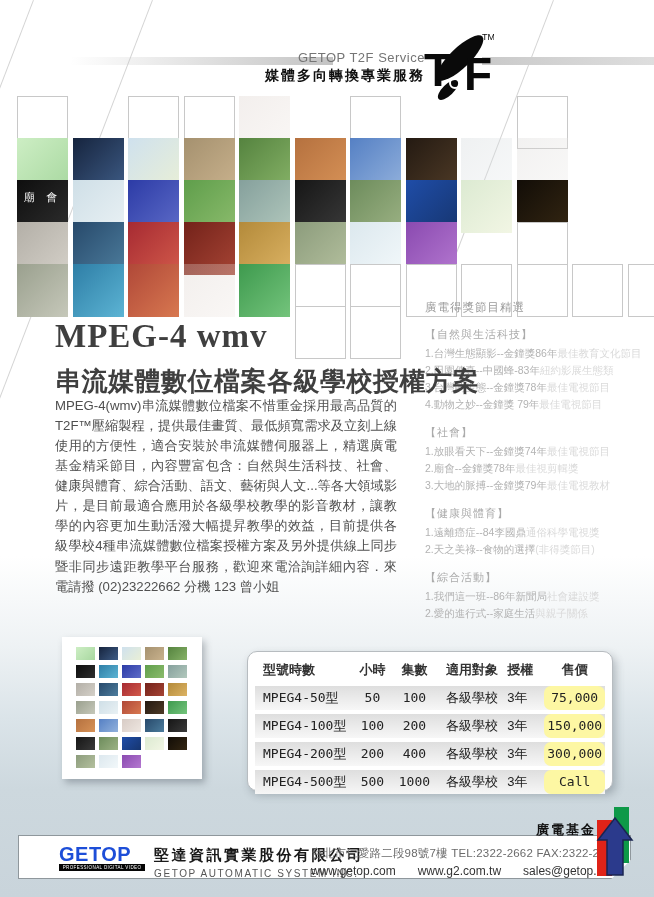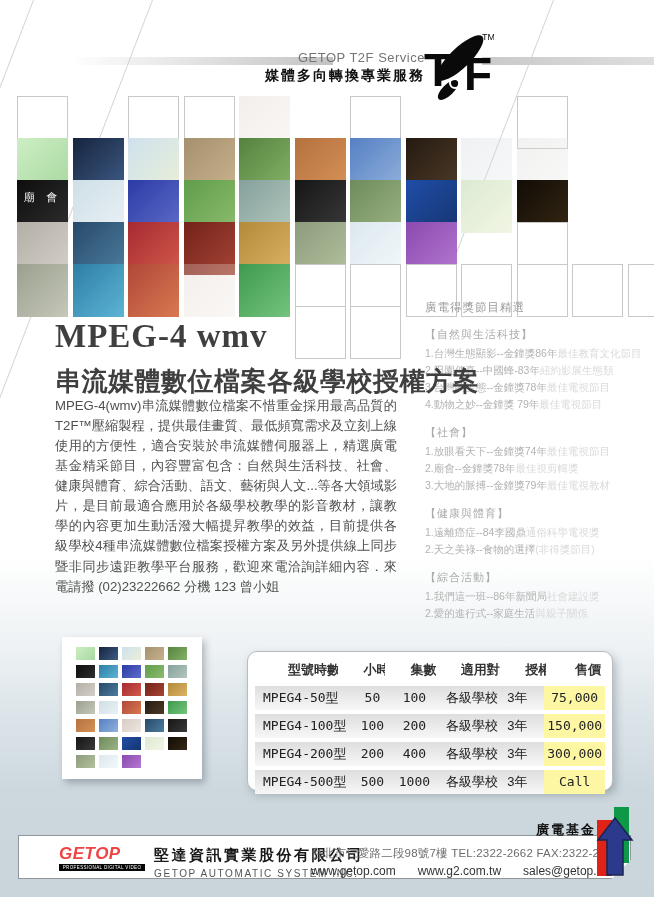--- a/index.html
+++ b/index.html
@@ -48,35 +48,35 @@
   .prow{display:flex;height:24px;line-height:24px;margin-bottom:4px;}
   .prow.header{background:#fff;color:#333;font-weight:bold;height:22px;line-height:22px;margin-bottom:5px;}
   .prow.datarow{background:linear-gradient(180deg,#dedede,#f7f7f7);color:#222;}
   .pc{font-size:13px;white-space:nowrap;overflow:hidden;}
   .pc.c-model{width:92px;padding-left:8px;font-family:"DejaVu Sans Mono",monospace;}
   .pc.c-hours{width:40px;text-align:center;font-family:"DejaVu Sans Mono",monospace;}
   .pc.c-eps{width:46px;text-align:center;font-family:"DejaVu Sans Mono",monospace;}
   .pc.c-target{width:72px;text-align:center;}
   .pc.c-lic{width:38px;text-align:left;}
   .pc.c-price{width:62px;text-align:center;font-family:"DejaVu Sans Mono",monospace;}
-  .prow.datarow .c-price{background:#fdf7a3;}
-  .prow.header .pc{font-family:Liberation Serif, serif;margin-left:25px;}
+  .prow.datarow .c-price{background:#fdf7a3;border-radius:7px;}
+  .prow.header .pc{font-family:Liberation Serif, serif;}
   
   #fund{position:absolute;left:530px;top:805px;width:110px;height:75px;z-index:8;}
   #fund .flabel{position:absolute;left:6px;top:16px;font-size:13px;color:#111;font-weight:bold;letter-spacing:2px;}
   #fund .bar{position:absolute;width:15px;height:56px;}
   #fund .green{left:84px;top:2px;background:#0e9948;}
   #fund .red{left:67px;top:15px;background:#e02318;}
   #fund svg{position:absolute;left:64px;top:11px;}
   
   #footer{position:absolute;left:18px;top:835px;width:613px;height:44px;background:#fff;
     border:1px solid #8f979c;box-sizing:border-box;z-index:7;
     clip-path:polygon(0 0,100% 0,100% 56%,96.8% 100%,0 100%);}
   #getopblk{position:absolute;left:40px;top:9px;width:86px;}
-  #getopblk .gname{font-size:17px;font-weight:bold;color:#ef4444;letter-spacing:.5px;line-height:18px;font-style:italic;}
+  #getopblk .gname{font-size:20px;font-weight:bold;color:#1d4ed8;letter-spacing:.5px;line-height:18px;}
   #getopblk .gbar{background:#050505;color:#fff;font-size:4.5px;letter-spacing:.4px;
     text-align:center;padding:1px 0;margin-top:1px;white-space:nowrap;}
   #companyblk{position:absolute;left:135px;top:10px;}
   #companyblk .czh{font-size:15px;font-weight:bold;color:#1a1a1a;letter-spacing:2.5px;}
   #companyblk .cen{font-size:10px;color:#555;letter-spacing:1.6px;margin-top:3px;}
   #addrblk{position:absolute;left:292px;top:10px;}
   #addrblk .a1{font-size:11.5px;color:#6b6b6b;letter-spacing:.2px;white-space:nowrap;}
   #addrblk .a2{font-size:12px;color:#333;margin-top:3px;white-space:nowrap;}
   #addrblk .a2 span{margin-right:22px;}
 </style>

